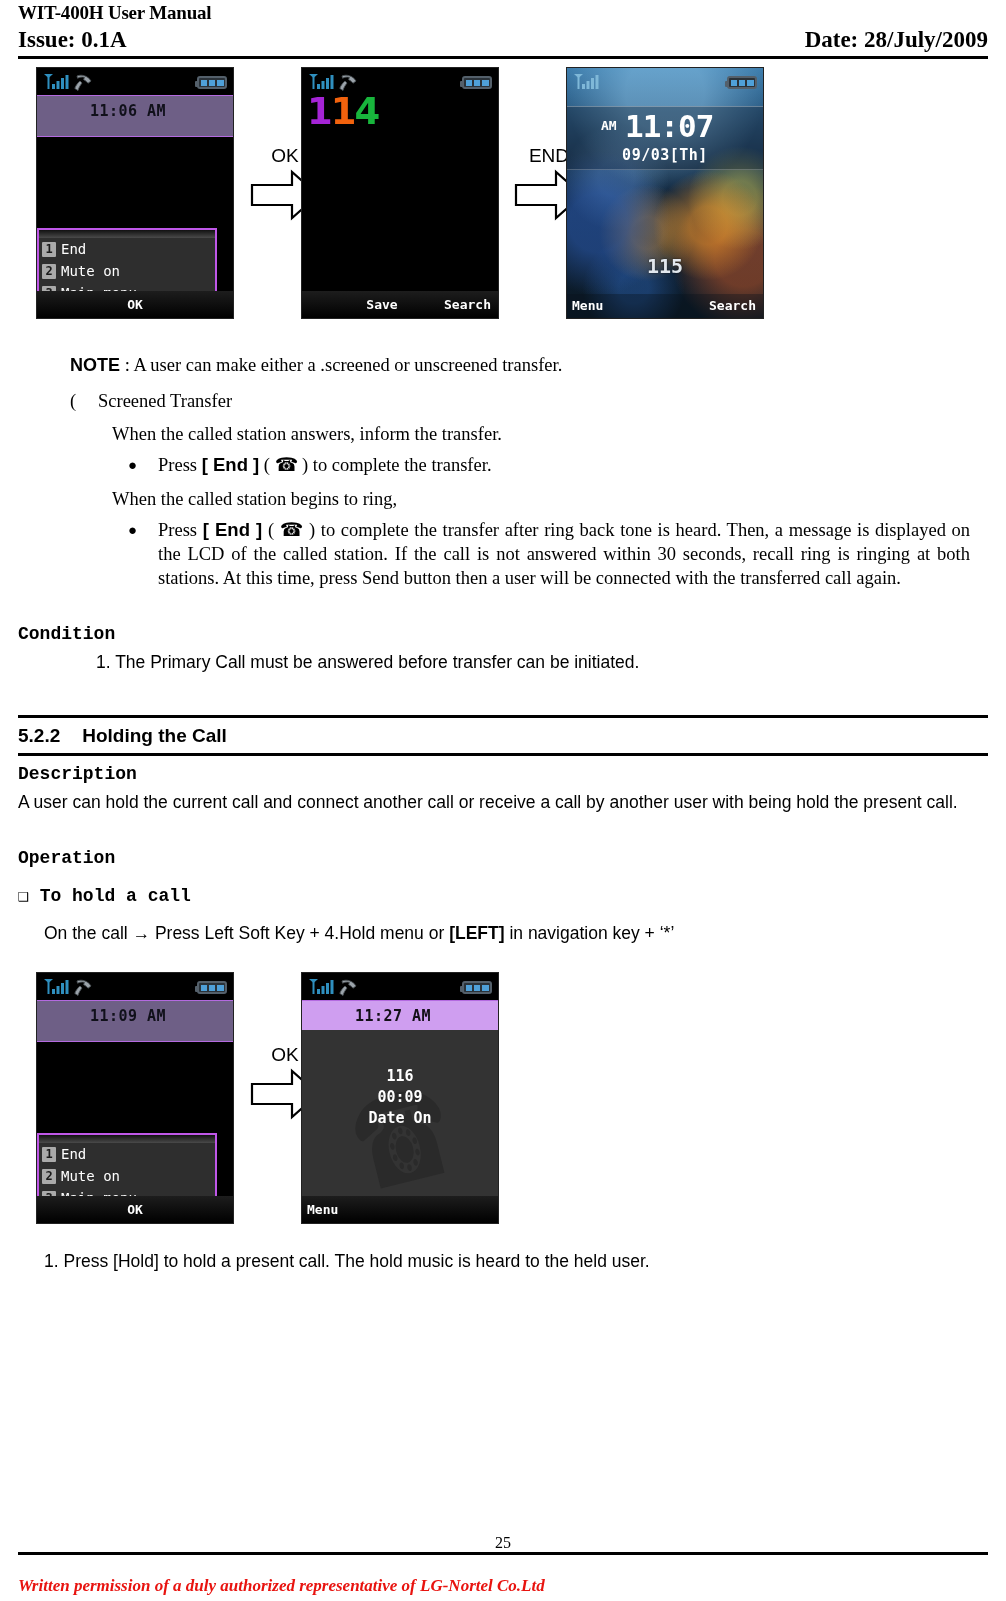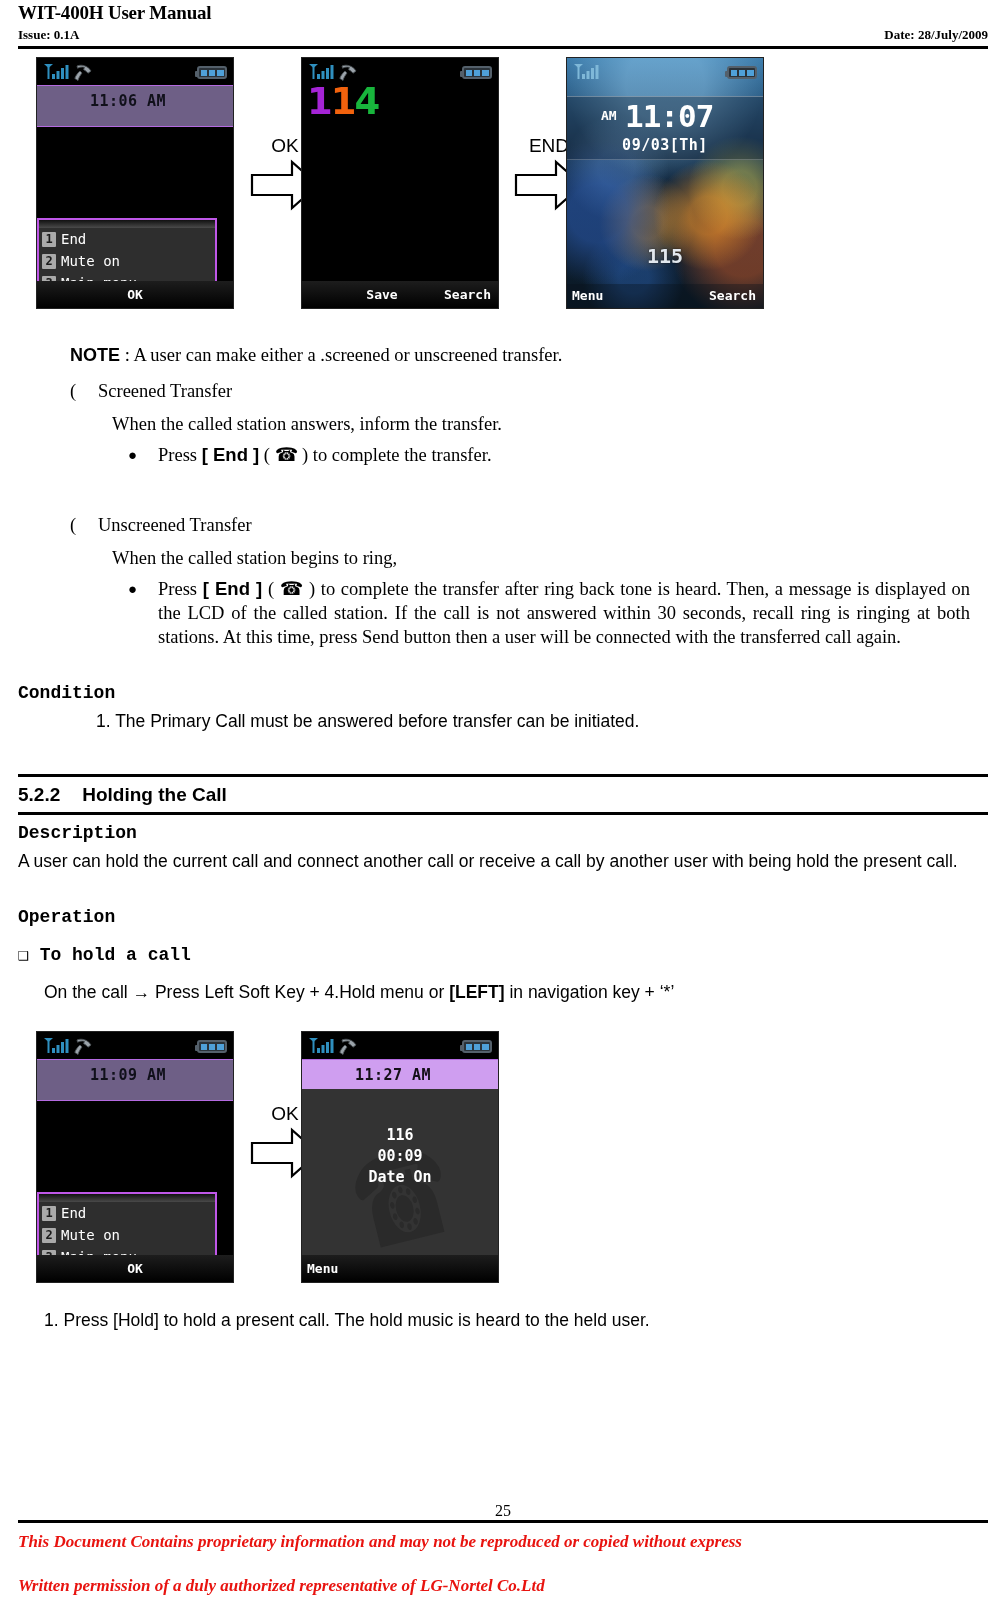--- a/index.html
+++ b/index.html
@@ -16,21 +16,21 @@
 
   
   .hdr-title {
     font-family: "Liberation Serif", serif;
     font-weight: bold; font-size: 19px; color: #000;
     margin: 2px 0 0 0; letter-spacing: -0.2px;
   }
   .hdr-row {
     display: flex; justify-content: space-between; align-items: baseline;
     font-family: "Liberation Serif", serif;
-    font-weight: bold; font-size: 13px; color: #000;
+    font-weight: bold; font-size: 23px; color: #000;
     margin-top: 3px;
   }
   .hdr-rule { border-bottom: 3px solid #000; margin-top: 3px; }
 
   
   .shot-row { position: relative; height: 258px; margin-top: 8px; }
   .phone {
     position: absolute; top: 0;
     width: 198px; height: 252px;
     background: #000;
@@ -354,23 +354,20 @@
     <span class="paren">(</span><span>Screened Transfer</span>
   </div>
   <div class="indent1 serif">When the called station answers, inform the transfer.</div>
   <div class="bullet-row serif">
     <span class="bullet-dot">●</span>
     <span class="bullet-txt">
       <span>Press </span><span class="b" style="font-family:'Liberation Sans',sans-serif;">[ End ]</span><span> ( </span><span class="phone-glyph">☎</span><span> ) to complete the transfer.</span>
     </span>
   </div>
 
-  <div class="sub-head serif" style="margin-top:48px;">
-    <span class="paren">(</span><span>Unscreened Transfer</span>
-  </div>
   <div class="indent1 serif">When the called station begins to ring,</div>
   <div class="bullet-row serif" style="margin-right:18px;">
     <span class="bullet-dot">●</span>
     <span class="bullet-txt">
       <span>Press </span><span class="b" style="font-family:'Liberation Sans',sans-serif;">[ End ]</span><span> ( </span><span class="phone-glyph">☎</span><span> ) to complete the transfer after ring back tone is heard. Then, a message is displayed on the LCD of the called station. If the call is not answered within 30 seconds, recall ring is ringing at both stations. At this time, press Send button then a user will be connected with the transferred call again.</span>
     </span>
   </div>
 
   <div class="blk-head" style="margin-top:34px;">Condition</div>
   <div class="cond-item">1.   The Primary Call must be answered before transfer can be initiated.</div>
@@ -479,17 +476,16 @@
         <span class="sk-l">Menu</span>
       </div>
     </div>
   </div>
 
   <div class="para" style="margin:22px 0 0 26px;">1. Press [Hold] to hold a present call. The hold music is heard to the held user.</div>
 
   <div style="position:absolute; left:18px; right:18px; bottom:4px;">
     <div class="page-no">25</div>
     <div class="footer-rule"></div>
-    <div class="copy">This Document Contains proprietary information and may not be reproduced or copied without express</div>
     <div class="copy" style="margin-top:18px;">Written permission of a duly authorized representative of LG-Nortel Co.Ltd</div>
   </div>
 
 </div>
 
 </body></html>

